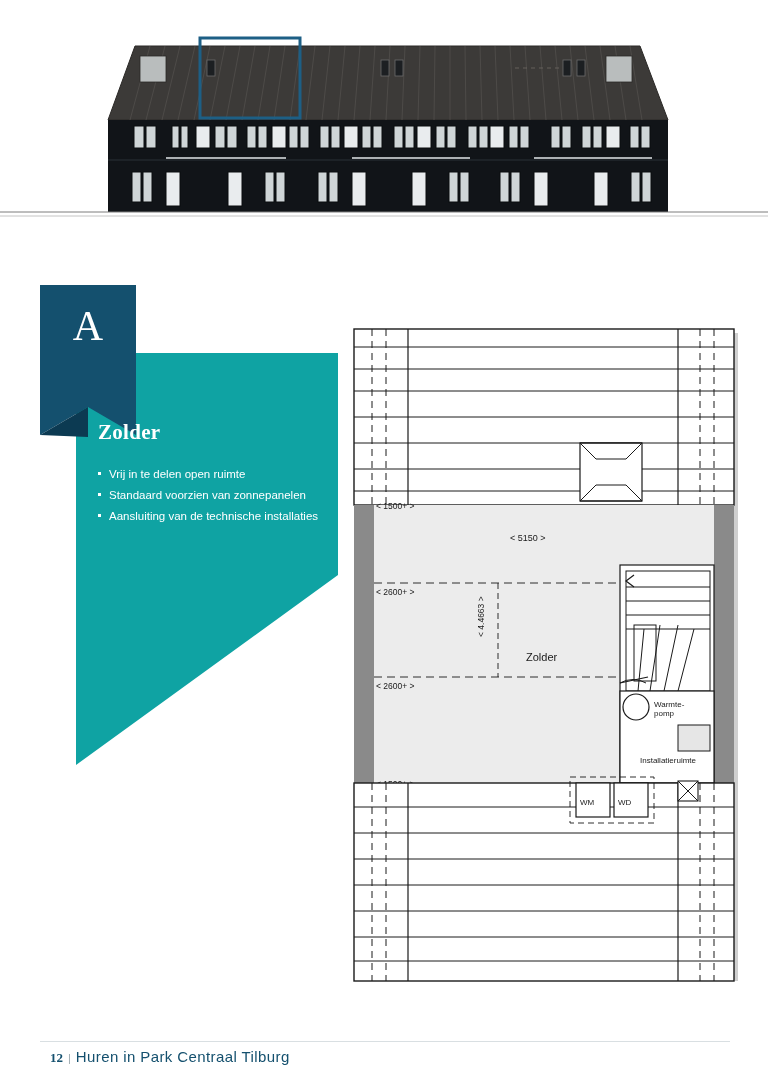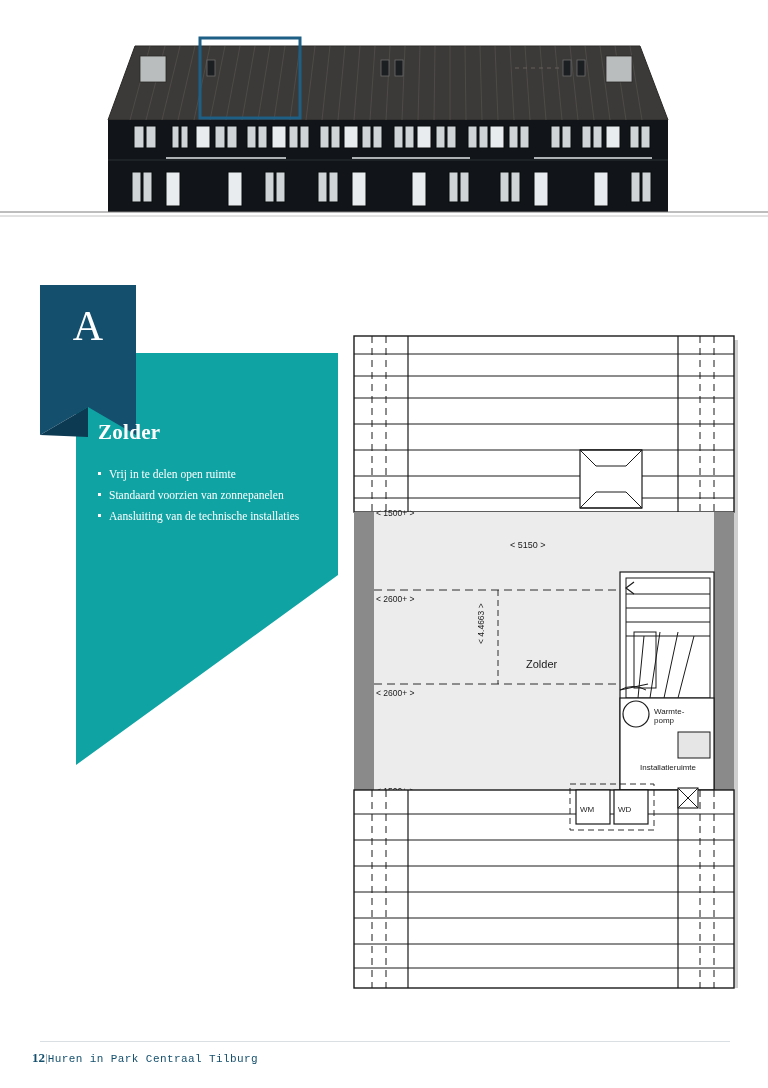--- a/index.html
+++ b/index.html
@@ -52,21 +52,20 @@
     list-style: none;
     margin: 0; padding: 0;
   }
   .bullets li {
     position: relative;
     font-size: 11.5px;
     line-height: 1.65;
     padding-left: 11px;
     margin-bottom: 2px;
     color: #ffffff;
-    font-family: Liberation Serif, serif;
   }
   .bullets li:before {
     content: "";
     position: absolute;
     left: 0; top: 7px;
     width: 3px; height: 3px;
     background: #ffffff;
   }
   .ribbon-letter {
     position: absolute;
@@ -75,44 +74,45 @@
     text-align: center;
     font-family: "Liberation Serif", serif;
     font-size: 42px;
     color: #ffffff;
     line-height: 1;
   }
 
   
   .floorplan {
     position: absolute;
-    left: 348px; top: 332px;
+    left: 348px; top: 325px;
     width: 392px; height: 660px;
   }
 
   
   .footer {
     position: absolute;
-    left: 32px; bottom: 22px;
+    left: 50px; bottom: 22px;
     display: flex;
     align-items: baseline;
+    gap: 5px;
   }
   .footer-num {
     font-family: "Liberation Serif", serif;
     font-weight: bold;
     font-size: 13px;
     color: #14506e;
   }
   .footer-sep {
     font-size: 11px;
     color: #9aa7ad;
   }
   .footer-text {
-    font-family: Liberation Mono, monospace;
-    font-size: 11px;
+    font-family: Liberation Sans, sans-serif;
+    font-size: 15px;
     color: #14506e;
     letter-spacing: 0.4px;
   }
   .footer-rule {
     position: absolute;
     left: 40px; bottom: 46px;
     width: 690px; height: 1px;
     background: #d9dfe2;
   }
 </style>

